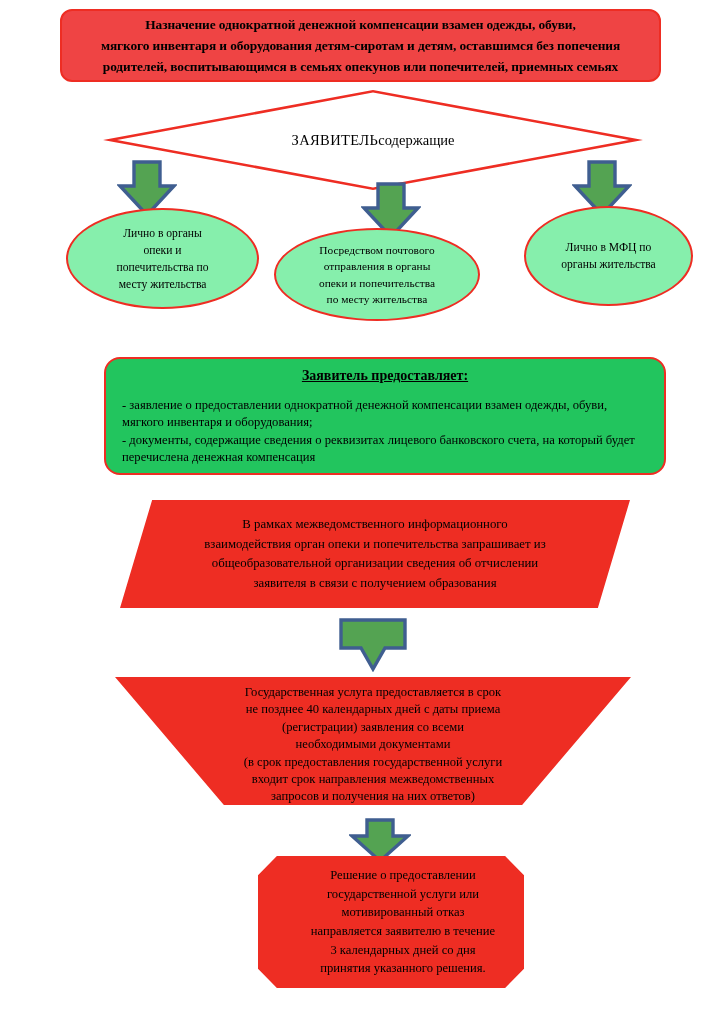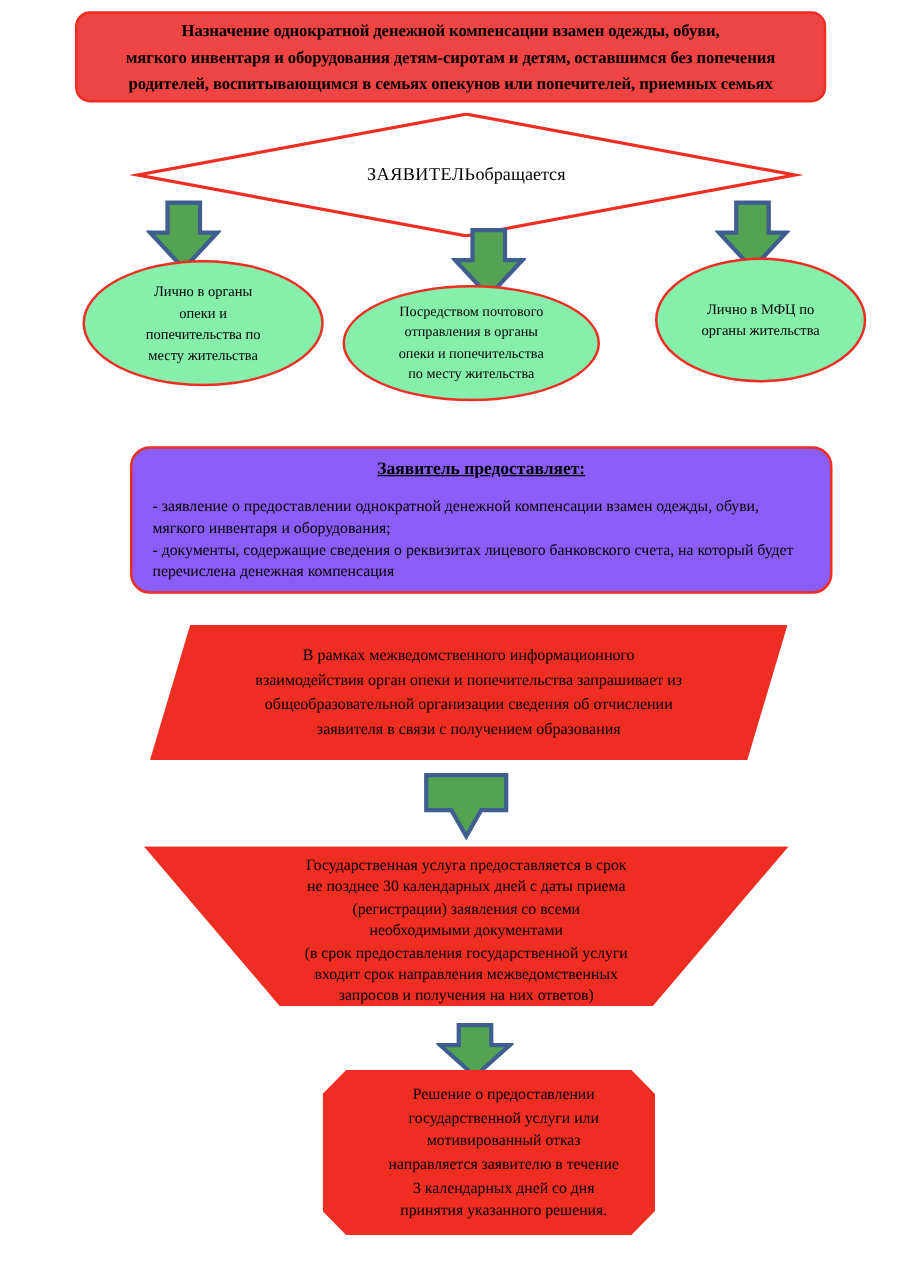--- a/index.html
+++ b/index.html
@@ -102,21 +102,21 @@
   #ellipse-right  .txt { font-size: 11.6px; line-height: 17px; }
 
   
   #provides-box {
     left: 104px;
     top: 357px;
     width: 562px;
     height: 118px;
     border: 2.4px solid #ee2d23;
     border-radius: 16px;
-    background: #8b5cf6;
+    background: #22c55e;
     display: block;
     padding: 9px 16px 0 16px;
   }
   #provides-title {
     text-align: center;
     font-weight: bold;
     font-size: 14px;
     text-decoration: underline;
     margin-bottom: 13px;
   }
@@ -224,21 +224,21 @@
   <div class="shape" id="header-box">
     <span class="txt">Назначение однократной денежной компенсации взамен одежды, обуви,
 мягкого инвентаря и оборудования детям-сиротам и детям, оставшимся без попечения
 родителей, воспитывающимся в семьях опекунов или попечителей, приемных семьях</span>
   </div>
 
   <div class="shape" id="diamond-wrap">
     <div id="diamond-shape"></div>
     <div id="diamond-label">
       <span class="line1">ЗАЯВИТЕЛЬ</span>
-      <span class="line2">обращается</span>
+      <span class="line2">содержащие</span>
     </div>
   </div>
 
   <div class="arrow" style="left:117px; top:160px;">
     <svg width="60" height="58" viewBox="0 0 60 58">
       <polygon points="17,2 43,2 43,26 57,26 30,55 3,26 17,26" fill="#54a352" stroke="#3f5e90" stroke-width="3.4" stroke-linejoin="miter"></polygon>
     </svg>
   </div>
 
   <div class="arrow" style="left:361px; top:182px;">
@@ -291,21 +291,21 @@
   <div class="arrow" style="left:339px; top:618px;">
     <svg width="68" height="54" viewBox="0 0 68 54">
       <polygon points="2,2 66,2 66,30 46,30 34,51 22,30 2,30" fill="#54a352" stroke="#3f5e90" stroke-width="3.4" stroke-linejoin="miter"></polygon>
     </svg>
   </div>
 
   <div class="shape" id="trapezoid-wrap">
     <div id="trapezoid-shape"></div>
     <div id="trapezoid-label">
       <span class="txt">Государственная услуга предоставляется в срок
-не позднее 30 календарных дней с даты приема
+не позднее 40 календарных дней с даты приема
 (регистрации) заявления со всеми
 необходимыми документами
 (в срок предоставления государственной услуги
 входит срок направления межведомственных
 запросов и получения на них ответов)</span>
     </div>
   </div>
 
   <div class="arrow" style="left:349px; top:818px;">
     <svg width="62" height="46" viewBox="0 0 62 46">

